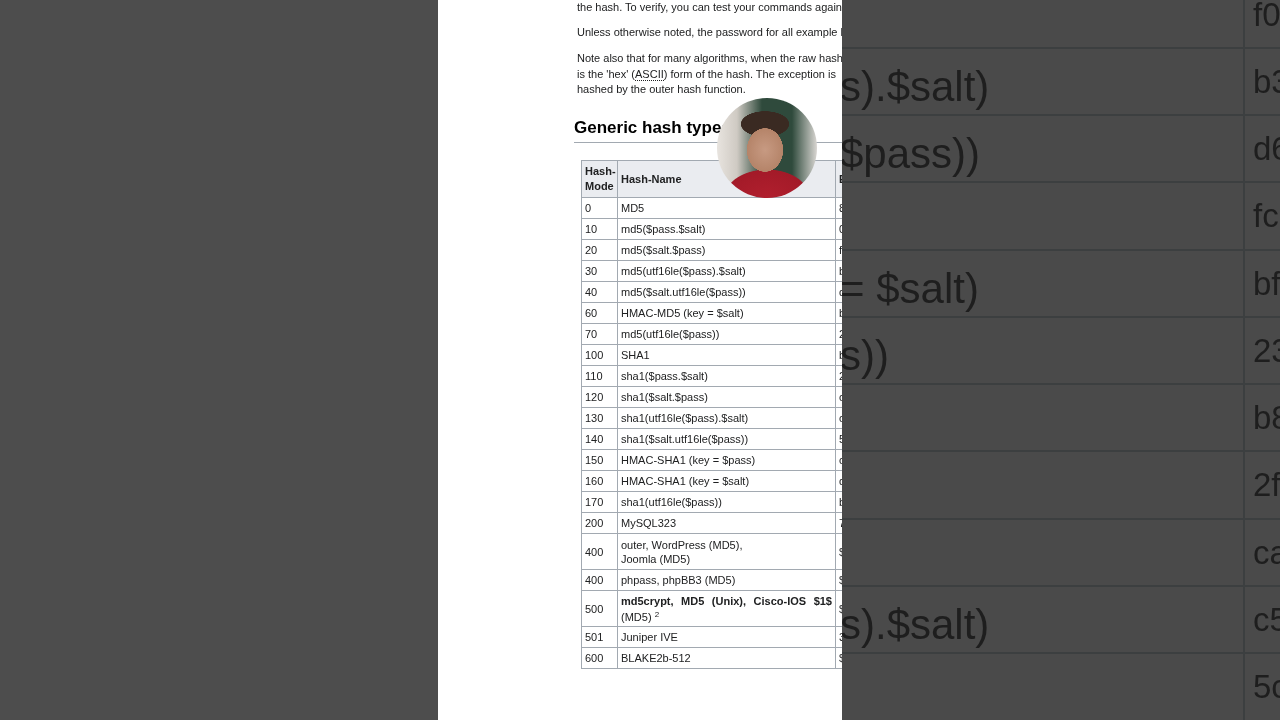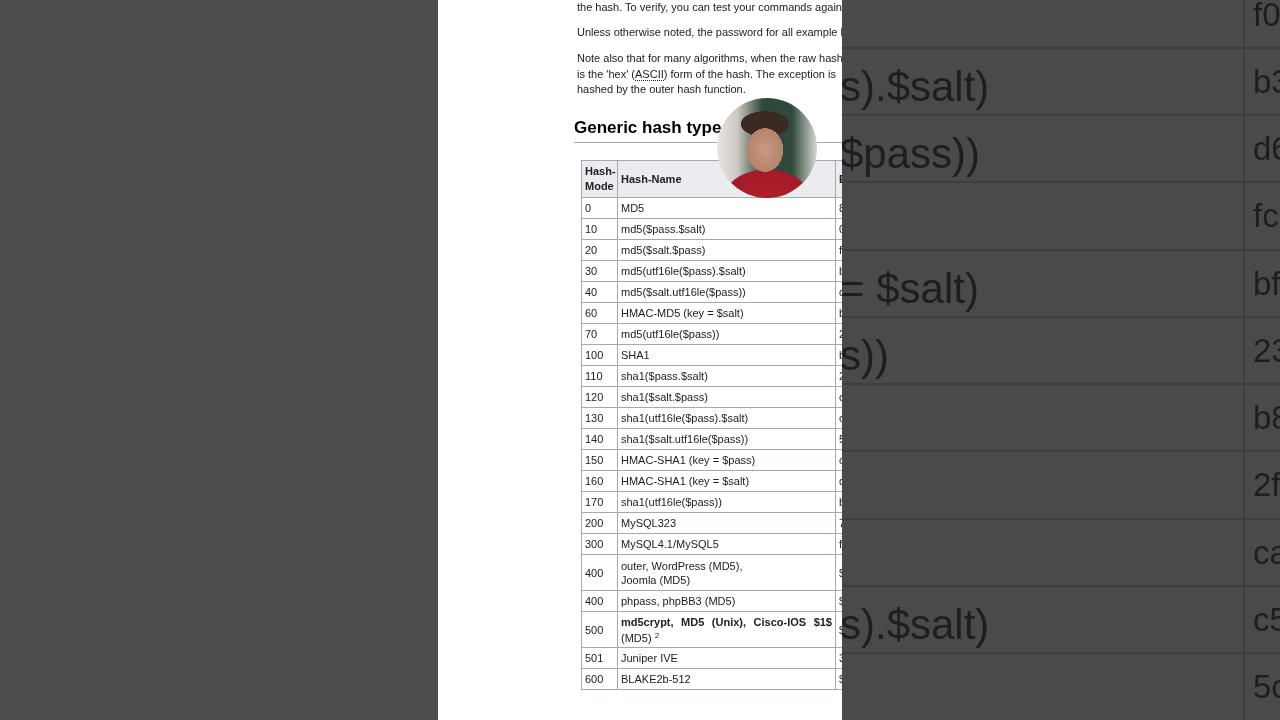--- a/index.html
+++ b/index.html
@@ -212,25 +212,20 @@
             <td>170</td>
             <td>sha1(utf16le($pass))</td>
             <td>b9</td>
           </tr>
         <tr>
             <td>200</td>
             <td>MySQL323</td>
             <td>7f</td>
           </tr>
         <tr>
-            <td>300</td>
-            <td>MySQL4.1/MySQL5</td>
-            <td>fc</td>
-          </tr>
-        <tr>
           <td class="tall">400</td>
           <td class="tall"><span>outer, WordPress (MD5),</span><br><span>Joomla (MD5)</span></td>
           <td class="tall">$P</td>
         </tr>
         <tr>
             <td>400</td>
             <td>phpass, phpBB3 (MD5)</td>
             <td>$H</td>
           </tr>
         <tr>

